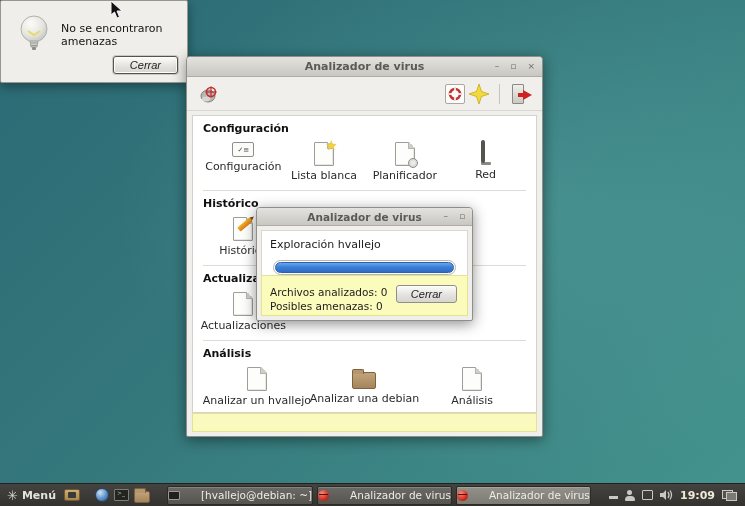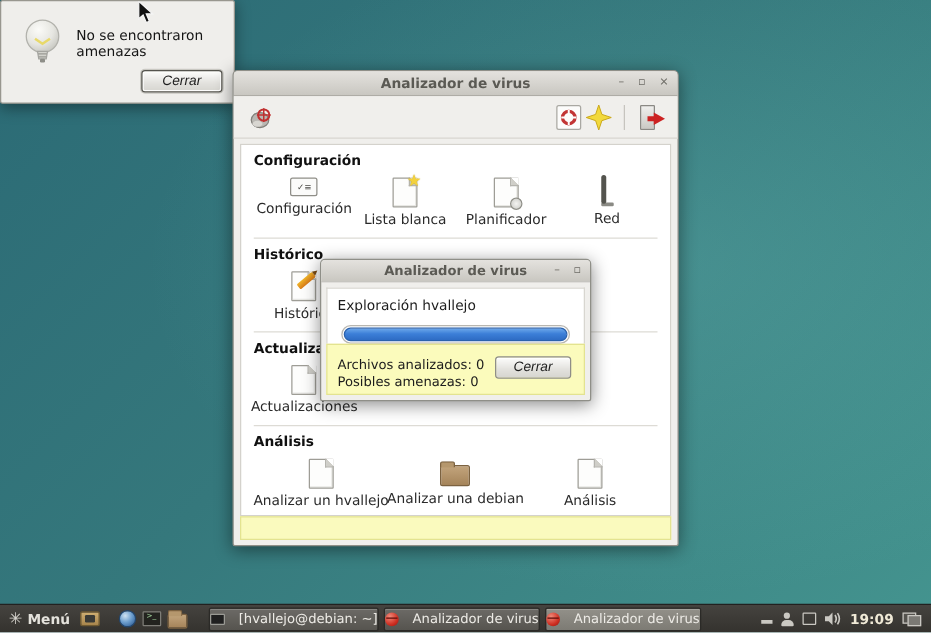--- a/index.html
+++ b/index.html
@@ -116,21 +116,21 @@
   .menu-label { color:#e4e2dc; font-weight:bold; margin-right:8px; }
   .tb-ic { margin-right:5px; display:flex; align-items:center; }
   .ic-shot { width:16px; height:12px; background:linear-gradient(#cfae72,#a8854c); border:1px solid #6f5a32;
       border-radius:2px; display:flex; align-items:center; justify-content:center; }
   .ic-shot span { width:8px; height:6px; background:#3a3a36; border-radius:1px; }
   .ic-globe { width:14px; height:14px; border-radius:50%;
       background:radial-gradient(circle at 35% 30%, #cfe2f2, #6fa0cf 45%, #2f5e96 90%);
       border:1px solid #24476e; }
   .ic-term { width:15px; height:12px; background:#23231f; border:1px solid #7e7d77; border-radius:1px;
       color:#9fd29a; font-size:6px; line-height:5px; padding-left:2px; }
-  .win-btn { height:19px; display:flex; align-items:center; gap:11px; padding:0 0;
+  .win-btn { height:19px; display:flex; align-items:center; gap:21px; padding:0 0;
       background:linear-gradient(#6c6a66, #56544f); border:1px solid #2b2a27; border-radius:2px;
       box-shadow:inset 0 1px 0 rgba(255,255,255,0.18); color:#edebe6; white-space:nowrap;
       font-size:10.5px; margin-right:4px; cursor:default; }
   .win-btn.active { background:linear-gradient(#929089, #7d7b74); }
   .win-btn .mini-term { width:12px; height:9px; background:#202020; border:1px solid #9a9a94; border-radius:1px; }
   .mini-bug { width:11px; height:11px; border-radius:50%;
       background:radial-gradient(circle at 35% 30%, #f08a7a, #cf2f22 60%, #8e1510); position:relative; }
   .mini-bug:before { content:""; position:absolute; left:1px; right:1px; top:4.5px; height:1px; background:#5d0d08; }
   .tray { margin-left:auto; display:flex; align-items:center; gap:7px; padding-right:8px; }
   .tray-glyph { color:#cac8c2; display:flex; align-items:flex-end; }

